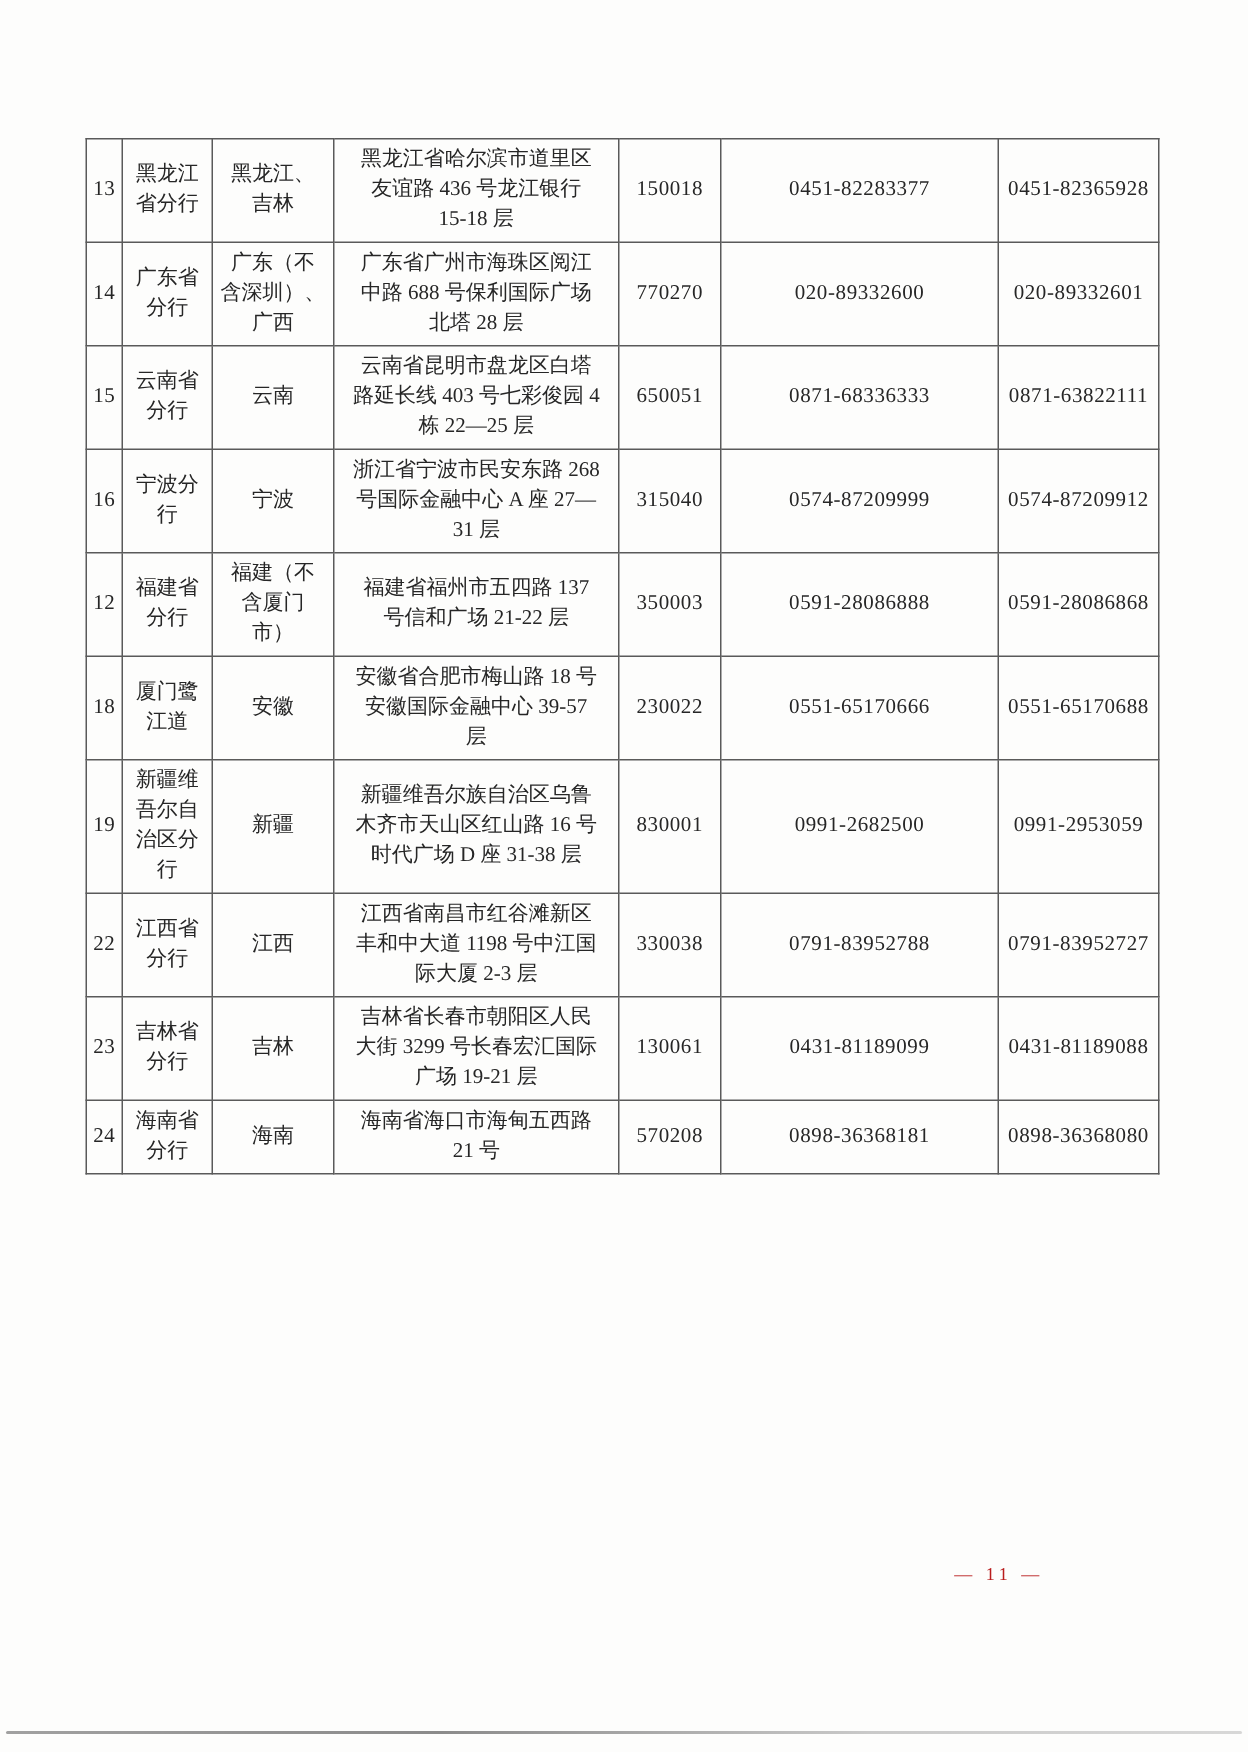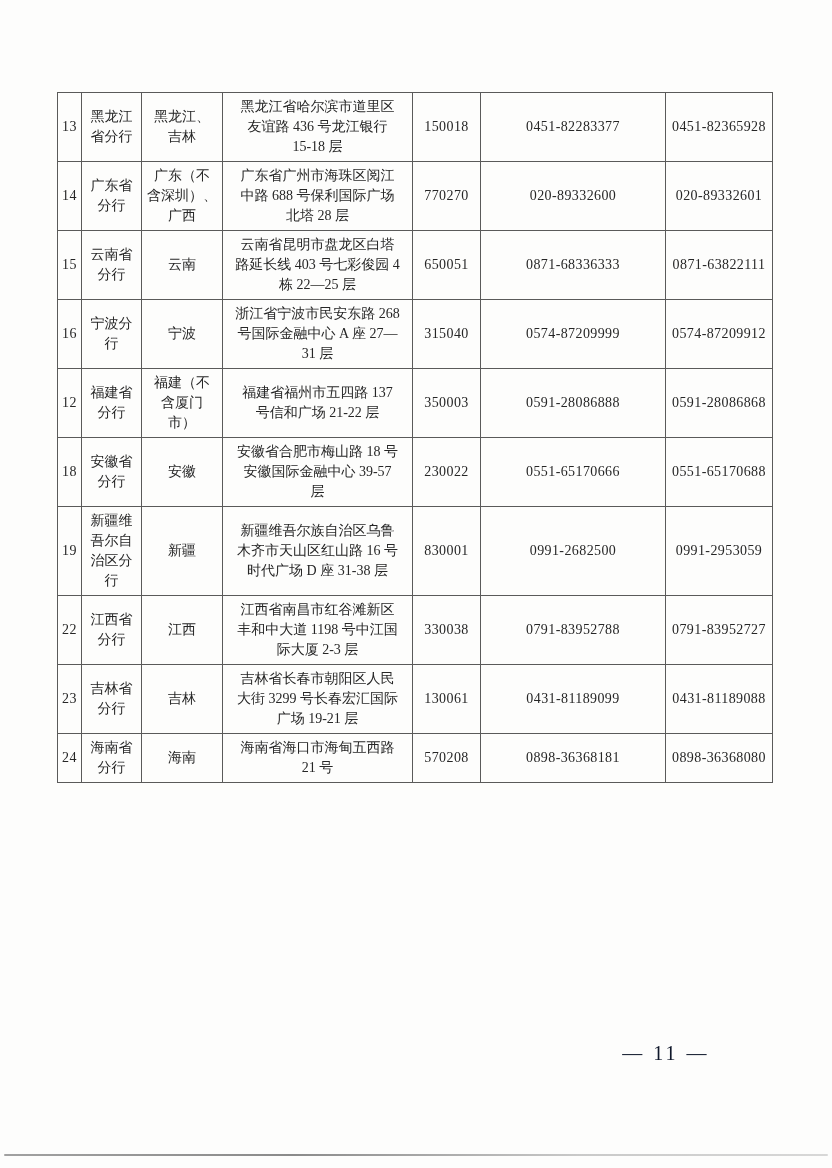--- a/index.html
+++ b/index.html
@@ -39,23 +39,23 @@
   td.cell-address { white-space: pre-line; }
   td.cell-postcode, td.cell-phone, td.cell-fax, td.cell-no {
     letter-spacing: 0.4px;
   }
   .page-number {
     position: absolute;
     left: 596px;
     top: 1042px;
     width: 140px;
     text-align: center;
-    font-size: 20px;
+    font-size: 12px;
     letter-spacing: 3px;
-    color: #0f172a;
+    color: #b91c1c;
   }
   .page-edge-line {
     position: absolute;
     left: 4px;
     top: 1154px;
     width: 824px;
     height: 2px;
     background: linear-gradient(to right,
       rgba(130,130,130,0.75) 0%,
       rgba(110,110,110,0.8) 35%,
@@ -134,21 +134,21 @@
 含厦门
 市）</td>
           <td class="cell-address">福建省福州市五四路 137
 号信和广场 21-22 层</td>
           <td class="cell-postcode">350003</td>
           <td class="cell-phone">0591-28086888</td>
           <td class="cell-fax">0591-28086868</td>
         </tr>
         <tr>
           <td class="cell-no">18</td>
-          <td class="cell-branch">安徽省分行</td>
+          <td class="cell-branch">厦门鹭江道</td>
           <td class="cell-region">安徽</td>
           <td class="cell-address">安徽省合肥市梅山路 18 号
 安徽国际金融中心 39-57
 层</td>
           <td class="cell-postcode">230022</td>
           <td class="cell-phone">0551-65170666</td>
           <td class="cell-fax">0551-65170688</td>
         </tr>
         <tr>
           <td class="cell-no">19</td>

